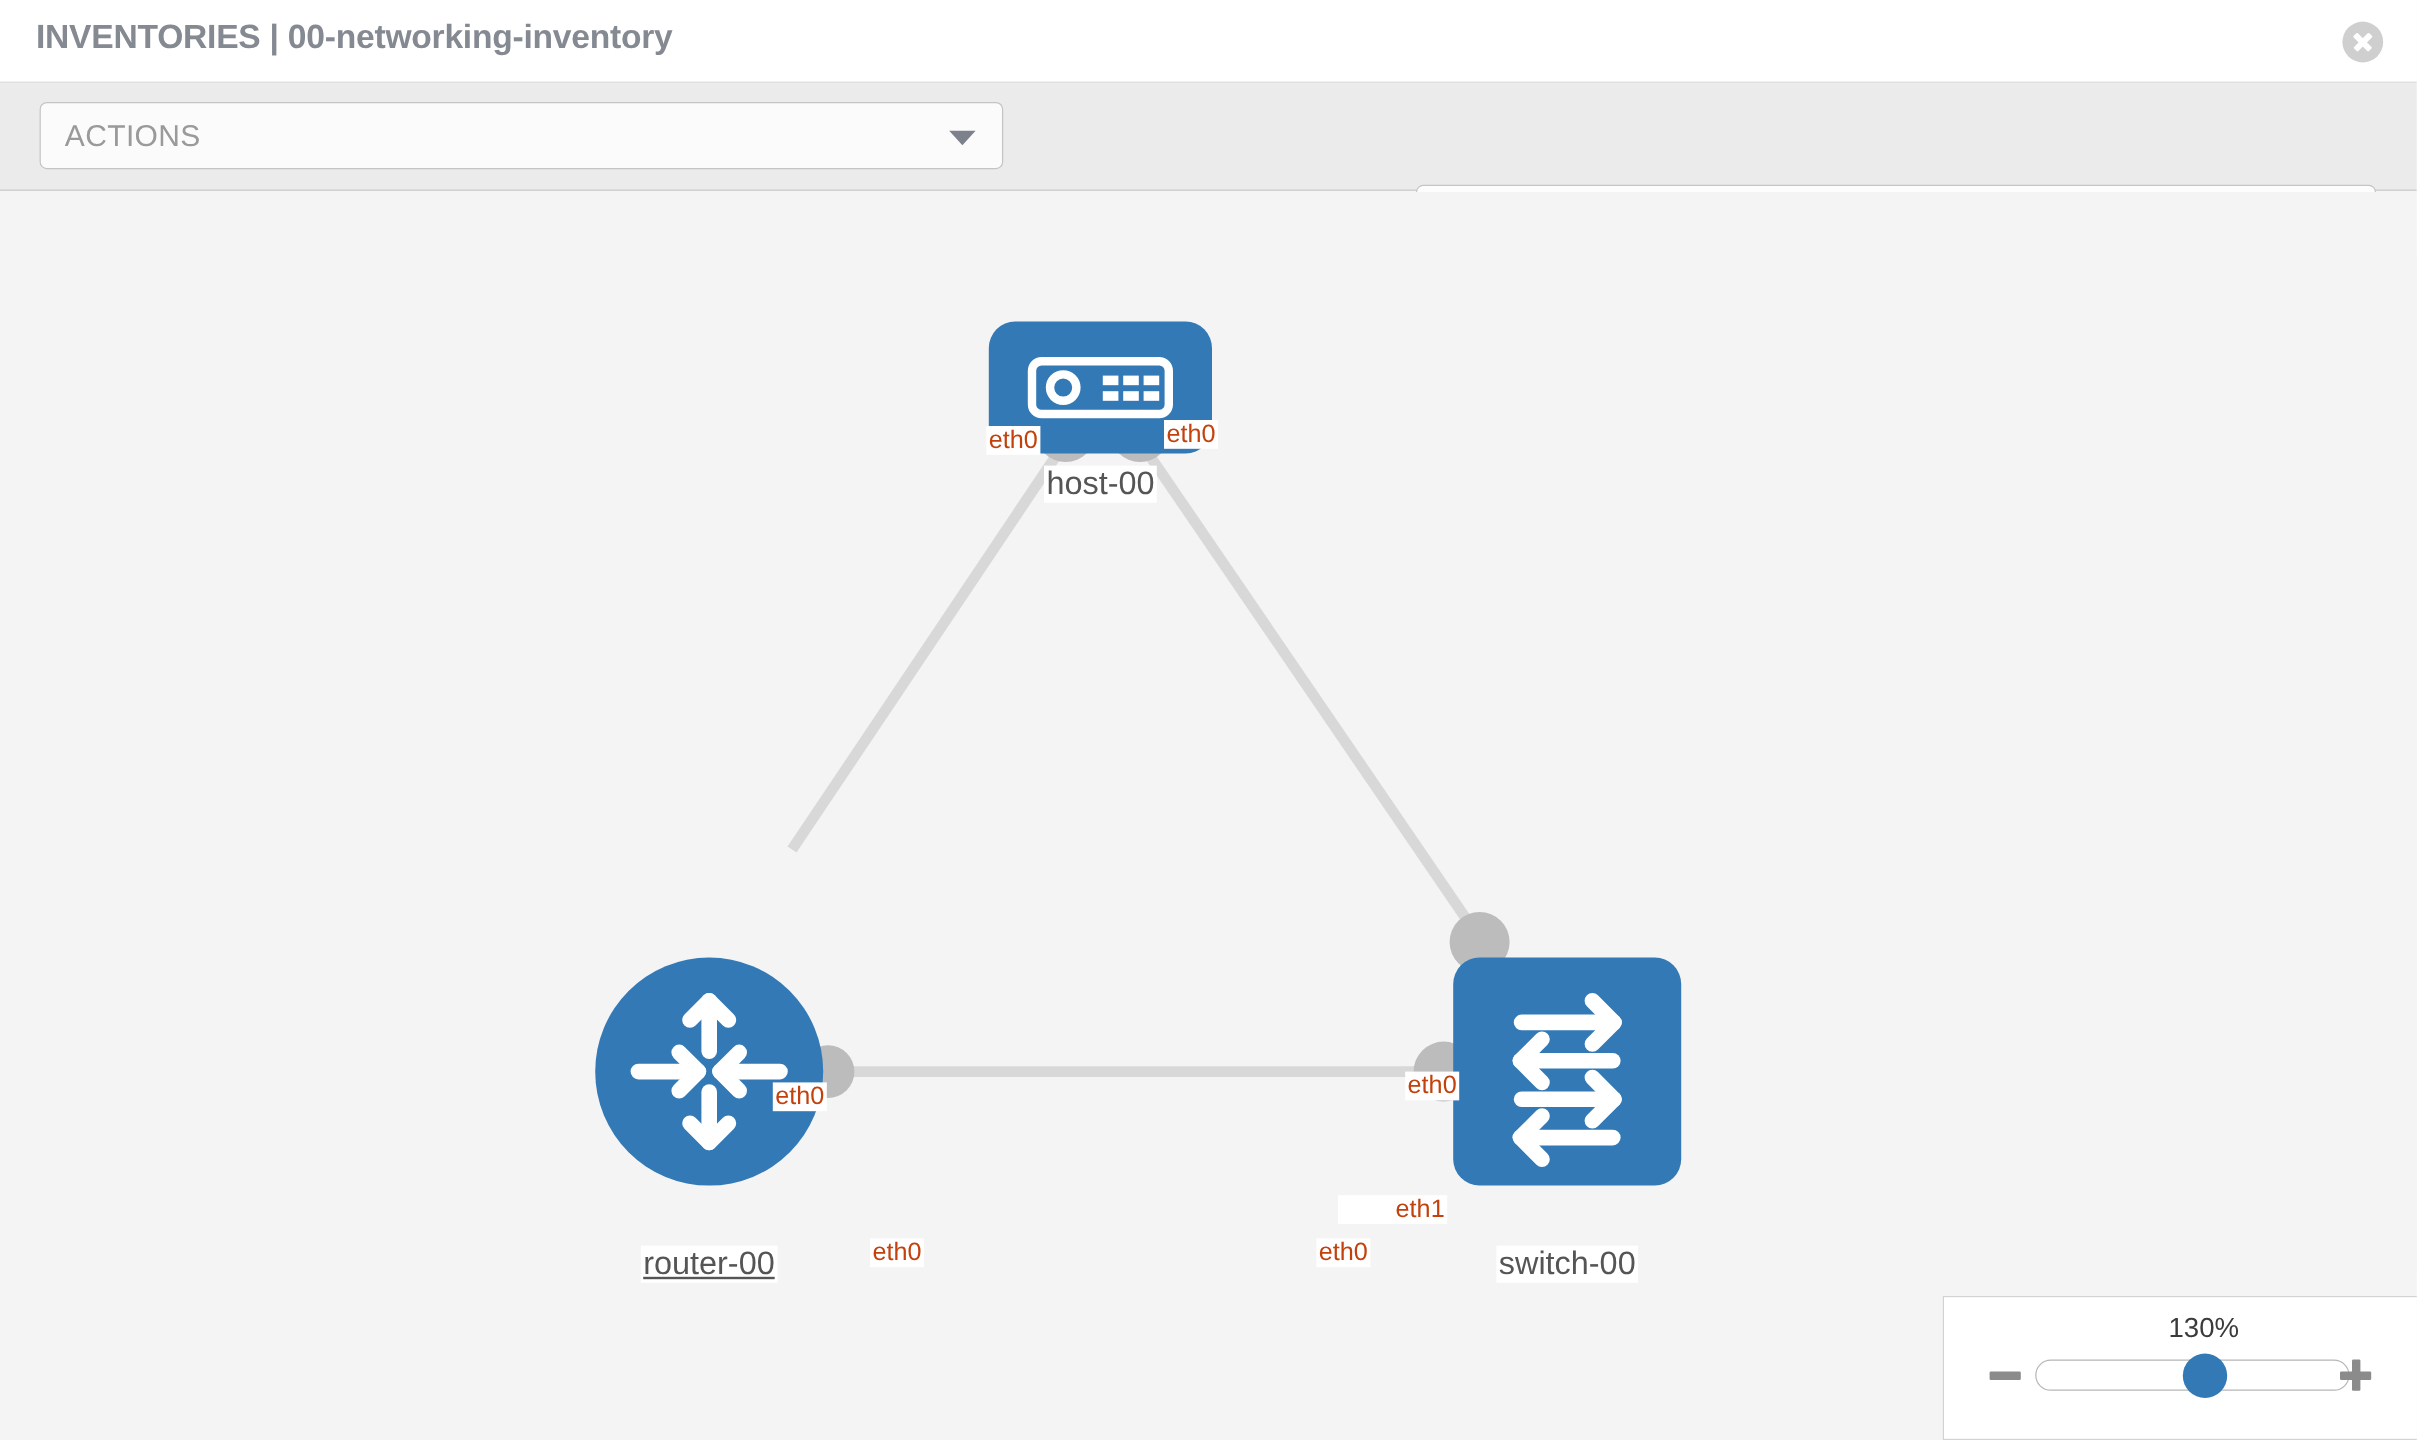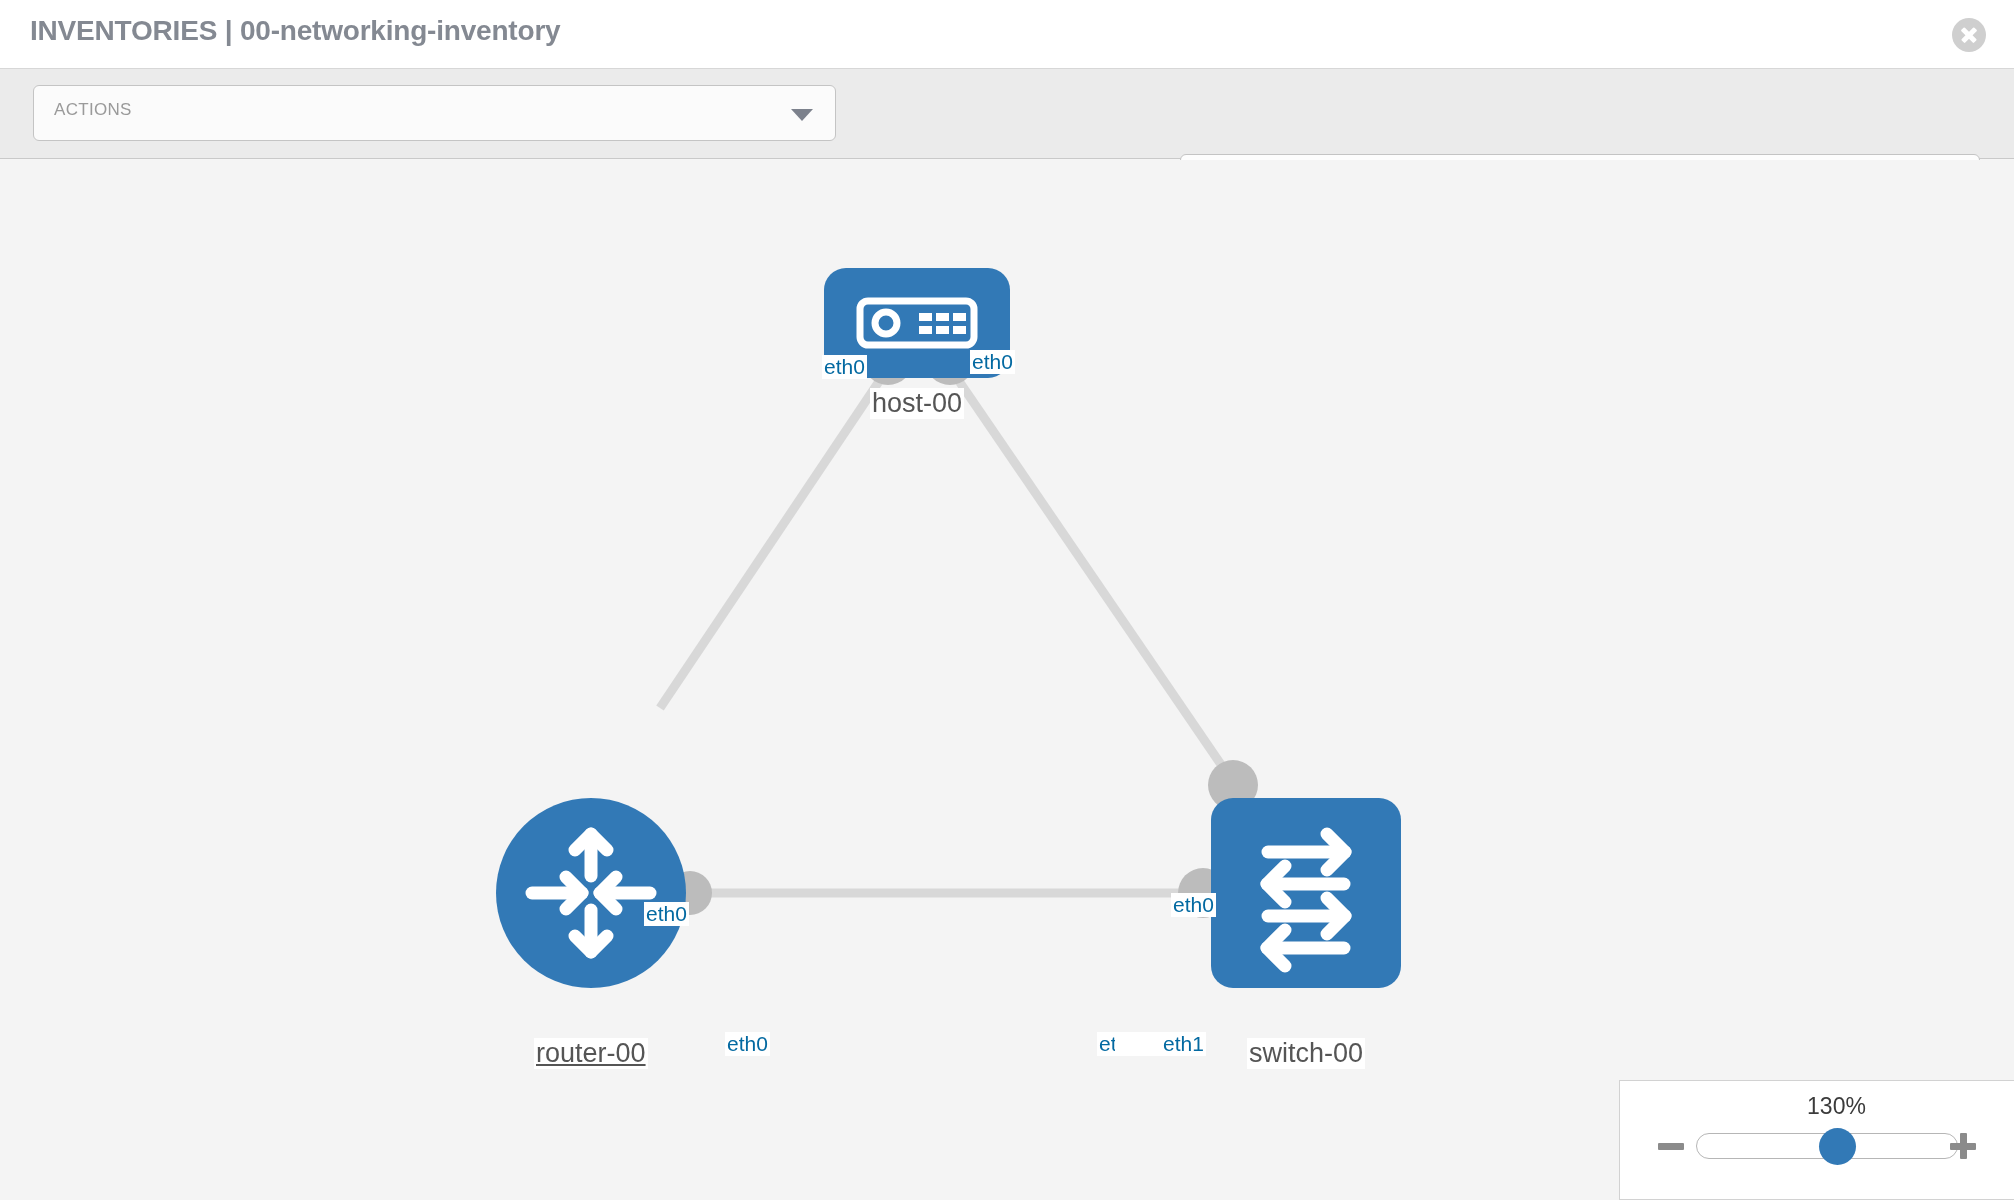--- a/index.html
+++ b/index.html
@@ -67,21 +67,21 @@
     left: 33px; top: 16px;
     width: 803px; height: 56px;
     background: #fbfbfb;
     border: 1px solid #c4c4c4;
     border-radius: 6px;
     cursor: pointer;
   }
   .actions-select .label {
     position: absolute;
     left: 20px; top: 14px;
-    font-size: 17px;
+    font-size: 25px;
     color: #9a9a9a;
     letter-spacing: 0.3px;
     white-space: nowrap;
   }
   .caret {
     position: absolute;
     width: 0; height: 0;
     border-left: 11px solid transparent;
     border-right: 11px solid transparent;
     border-top: 12px solid #7c818c;
@@ -142,21 +142,21 @@
     background: #ffffff;
     white-space: nowrap;
     padding: 0 2px;
     text-align: center;
     margin-top: 42px;
   }
 
   .edge-label {
     position: absolute;
     font-size: 21px;
-    color: #0369a1;
+    color: #c2410c;
     background: #ffffff;
     white-space: nowrap;
     padding: 0 2px;
   }
 
   
   .zoom-panel {
     position: absolute;
     left: 1619px; top: 1080px;
     width: 435px; height: 120px;
@@ -316,21 +316,21 @@
     </div>
     <div class="node-label" style="left: 1247px; top: 836px;">switch-00</div>
 
     <div class="edge-label" style="left:822px; top:195px;">eth0</div>
     <div class="edge-label" style="left:970px; top:190px;">eth0</div>
     <div class="edge-label" style="left:644px; top:742px;">eth0</div>
     <div class="edge-label" style="left:1171px; top:733px;">eth0</div>
     <div class="edge-label" style="left:725px; top:872px;">eth0</div>
 
     <div class="edge-label" style="left:1097px; top:872px;">eth0</div>
-    <div class="edge-label" style="left:1115px; top:872px;padding-left:48px;">eth1</div>
+    <div class="edge-label" style="left:1115px; top:836px;padding-left:48px;">eth1</div>
 
   </div>
 
   <div class="zoom-panel">
     <div class="zoom-value">130%</div>
 
     <div class="zoom-minus">
       <div class="h"></div>
     </div>
 

